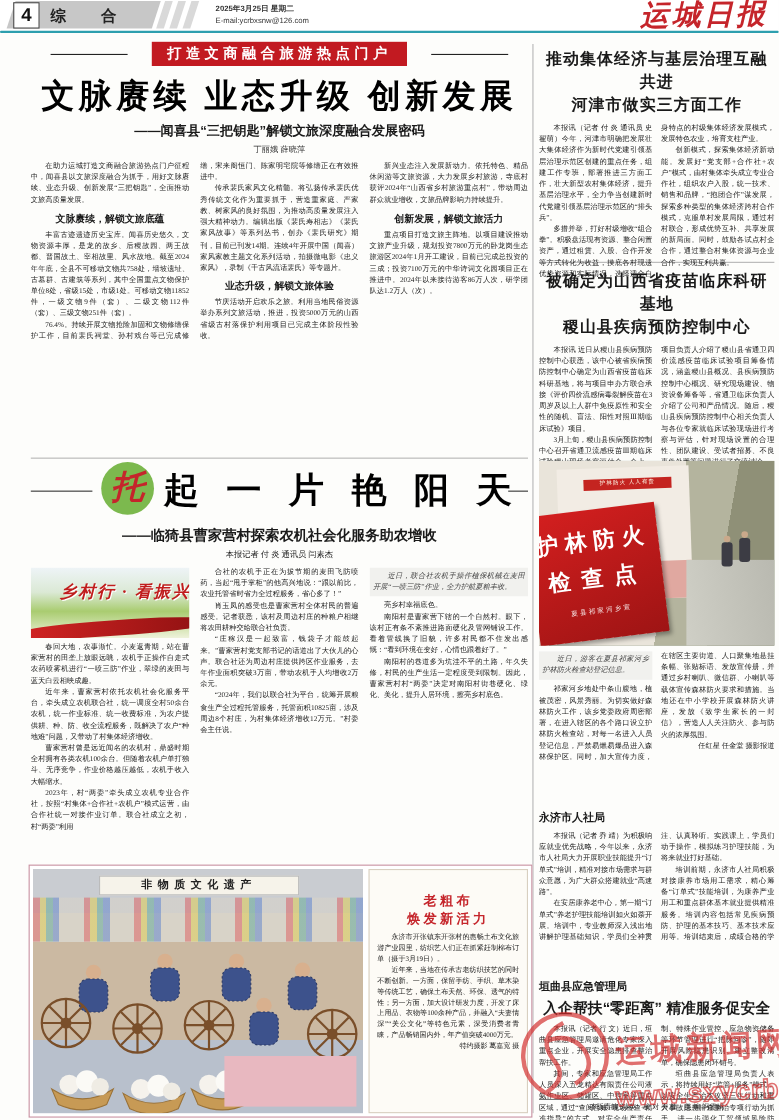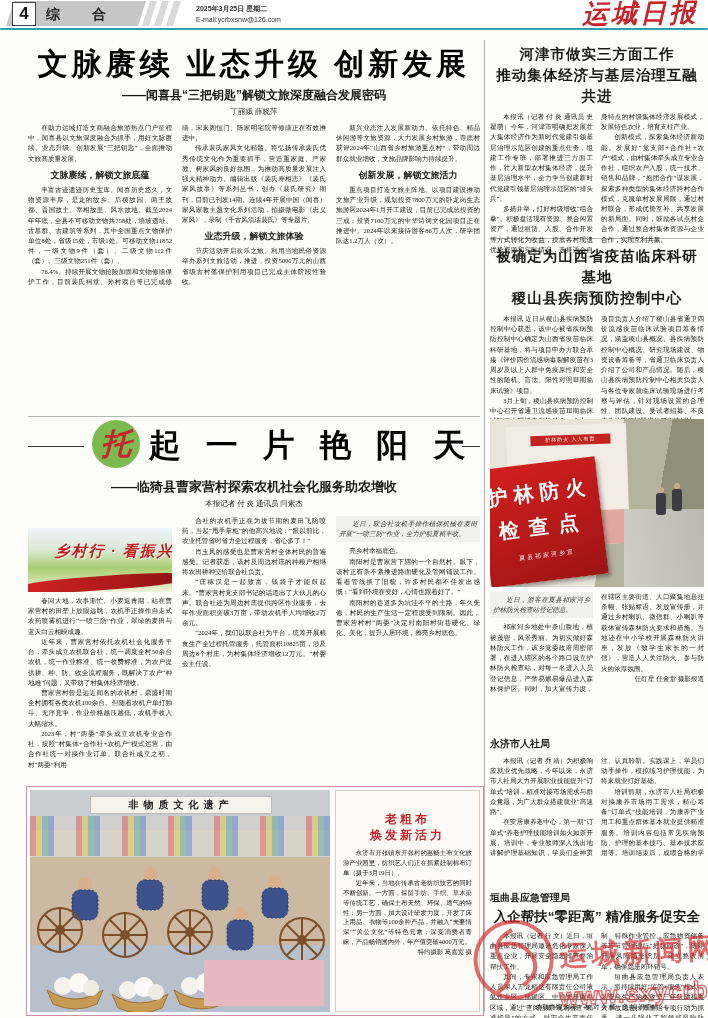--- a/index.html
+++ b/index.html
@@ -73,21 +73,21 @@
   .tick{position:absolute;top:26px;height:1px;background:#333;}
   .tuo{position:absolute;left:64px;top:0px;width:48px;height:48px;border-radius:50%;background:#7cb94e;
        color:#c5252b;font:bold italic 30px/48px "Liberation Serif",serif;text-align:center;}
   .mid-head{position:absolute;left:118px;top:2px;width:330px;text-align:center;
             font:bold 32px/46px "Liberation Sans",sans-serif;letter-spacing:8px;color:#000;}
   .mid-sub{text-align:center;font:bold 13px/18px "Liberation Sans",sans-serif;margin-top:6px;}
   .mid-byline{text-align:center;font-size:7.5px;margin-top:3px;}
   .mid-cols{display:flex;gap:10px;margin-top:7px;}
   .mid-col{width:144px;height:268px;overflow:hidden;}
   .banner-xcx{position:relative;width:172px;height:64px;margin-bottom:4px;overflow:hidden;
-      background:linear-gradient(#eef4f7 0%,#dbe9d5 35%,#a9cc70 62%,#eef2da 100%);margin-top:12px;}
+      background:linear-gradient(#eef4f7 0%,#dbe9d5 35%,#a9cc70 62%,#eef2da 100%);}
   .banner-xcx:after{content:"";position:absolute;left:-10px;bottom:2px;width:170px;height:14px;
       background:linear-gradient(95deg,#d32424,#8f1111);transform:rotate(-4deg);border-radius:40%;}
   .banner-xcx span{position:relative;z-index:2;display:block;text-align:center;margin-top:14px;
       font:bold italic 15px/18px "Liberation Serif",serif;color:#c01d1d;letter-spacing:2px;
       text-shadow:1px 1px 0 #fff;}
   
   .bframe{position:absolute;left:26px;top:786px;width:456px;height:228px;border:1px solid #c890a0;background:#fff;}
   .photo2{position:absolute;left:3px;top:3px;width:300px;height:222px;overflow:hidden;
           background:linear-gradient(#c9ccd1 0 18%,#d8d3c8 18% 30%,#cbb9a2 30% 70%,#b8c0cc 70% 100%);}
   .p2-banner{position:absolute;left:60px;top:6px;width:180px;height:16px;background:#f6f3ea;border:1px solid #bbb;
@@ -122,40 +122,43 @@
     </div>
     <div class="masthead">运城日报</div>
   </div>
   <div class="hdr-rule"></div>
 
   <div class="vrule"></div>
   <div class="hline" style="left:28px;top:416px;width:452px;"></div>
   <div class="hline" style="left:490px;top:238px;width:214px;"></div>
 
   <section class="a1">
+    <div class="a1-kickwrap">
+      <span class="a1-kicker">打造文商融合旅游热点门户</span>
+    </div>
     <h1 class="a1-head">文脉赓续 业态升级 创新发展</h1>
     <div class="a1-sub">——闻喜县“三把钥匙”解锁文旅深度融合发展密码</div>
     <div class="a1-byline">丁丽娥 薛晓萍</div>
     <div class="a1-body bodytext cols3">
         <p class="para">在助力运城打造文商融合旅游热点门户征程中，闻喜县以文旅深度融合为抓手，用好文脉赓续、业态升级、创新发展“三把钥匙”，全面推动文旅高质量发展。</p>
         <h4 class="sub">文脉赓续，解锁文旅底蕴</h4>
         <p class="para">丰富古迹遗迹历史宝库。闻喜历史悠久，文物资源丰厚，是龙的故乡、后稷故园、两王故都、晋国故土、宰相故里、风水故地。截至2024年年底，全县不可移动文物共758处，墙坡遗址、古墓群、古建筑等系列，其中全国重点文物保护单位8处，省级15处，市级1处。可移动文物11852件，一级文物9件（套）、二级文物112件（套）、三级文物251件（套）。</p>
         <p class="para">76.4%。持续开展文物抢险加固和文物修缮保护工作，目前裴氏祠堂、孙村戏台等已完成修缮，宋来阁恒门、陈家明宅院等修缮正在有效推进中。</p>
         <p class="para">传承裴氏家风文化精髓。将弘扬传承裴氏优秀传统文化作为重要抓手，营造重家庭、严家教、树家风的良好氛围，为推动高质量发展注入强大精神动力。编辑出版《裴氏寿相志》《裴氏家风故事》等系列丛书，创办《裴氏研究》期刊，目前已刊发14期。连续4年开展中国（闻喜）家风家教主题文化系列活动，拍摄微电影《忠义家风》，录制《千古风流话裴氏》等专题片。</p>
         <h4 class="sub">业态升级，解锁文旅体验</h4>
         <p class="para">节庆活动开启欢乐之旅。利用当地民俗资源举办系列文旅活动，推进，投资5000万元的山西省级古村落保护利用项目已完成主体阶段性验收。</p>
         <p class="para">新兴业态注入发展新动力。依托特色、精品休闲游等文旅资源，大力发展乡村旅游，寺底村获评2024年“山西省乡村旅游重点村”，带动周边群众就业增收，文旅品牌影响力持续提升。</p>
         <h4 class="sub">创新发展，解锁文旅活力</h4>
         <p class="para">重点项目打造文旅主阵地。以项目建设推动文旅产业升级，规划投资7800万元的卧龙岗生态旅游区2024年1月开工建设，目前已完成总投资的三成；投资7100万元的中华诗词文化园项目正在推进中。2024年以来接待游客86万人次，研学团队达1.2万人（次）。</p>
       </div>
   </section>
 
   <section class="r-art" style="top:44px;height:190px;">
+    <div class="rcol-head">推动集体经济与基层治理互融共进</div>
     <div class="rcol-head">河津市做实三方面工作</div>
-    <div class="rcol-head">推动集体经济与基层治理互融共进</div>
     <div class="r-body bodytext cols2" style="height:145px;">
         <p class="para">本报讯（记者 付 炎 通讯员 史翟萌）今年，河津市明确把发展壮大集体经济作为新时代党建引领基层治理示范区创建的重点任务，组建工作专班，部署推进三方面工作，壮大新型农村集体经济，提升基层治理水平，全力争当创建新时代党建引领基层治理示范区的“排头兵”。</p>
         <p class="para">多措并举，打好村级增收“组合拳”。积极盘活现有资源、整合闲置资产，通过租赁、入股、合作开发等方式转化为收益，摸底各村现遗优势资源和实际情况，选择适合自身特点的村级集体经济发展模式，发展特色农业，培育支柱产业。</p>
         <p class="para">创新模式，探索集体经济新动能。发展好“党支部+合作社+农户”模式，由村集体牵头成立专业合作社，组织农户入股，统一技术、销售和品牌，“抱团合作”谋发展，探索多种类型的集体经济跨村合作模式，克服单村发展局限，通过村村联合，形成优势互补、共享发展的新局面。同时，鼓励各试点村企合作，通过整合村集体资源与企业合作，实现互利共赢。</p>
       </div>
   </section>
 
   <section class="r-art" style="top:246px;height:168px;">
     <div class="rcol-head">被确定为山西省疫苗临床科研基地</div>
     <div class="rcol-head">稷山县疾病预防控制中心</div>

